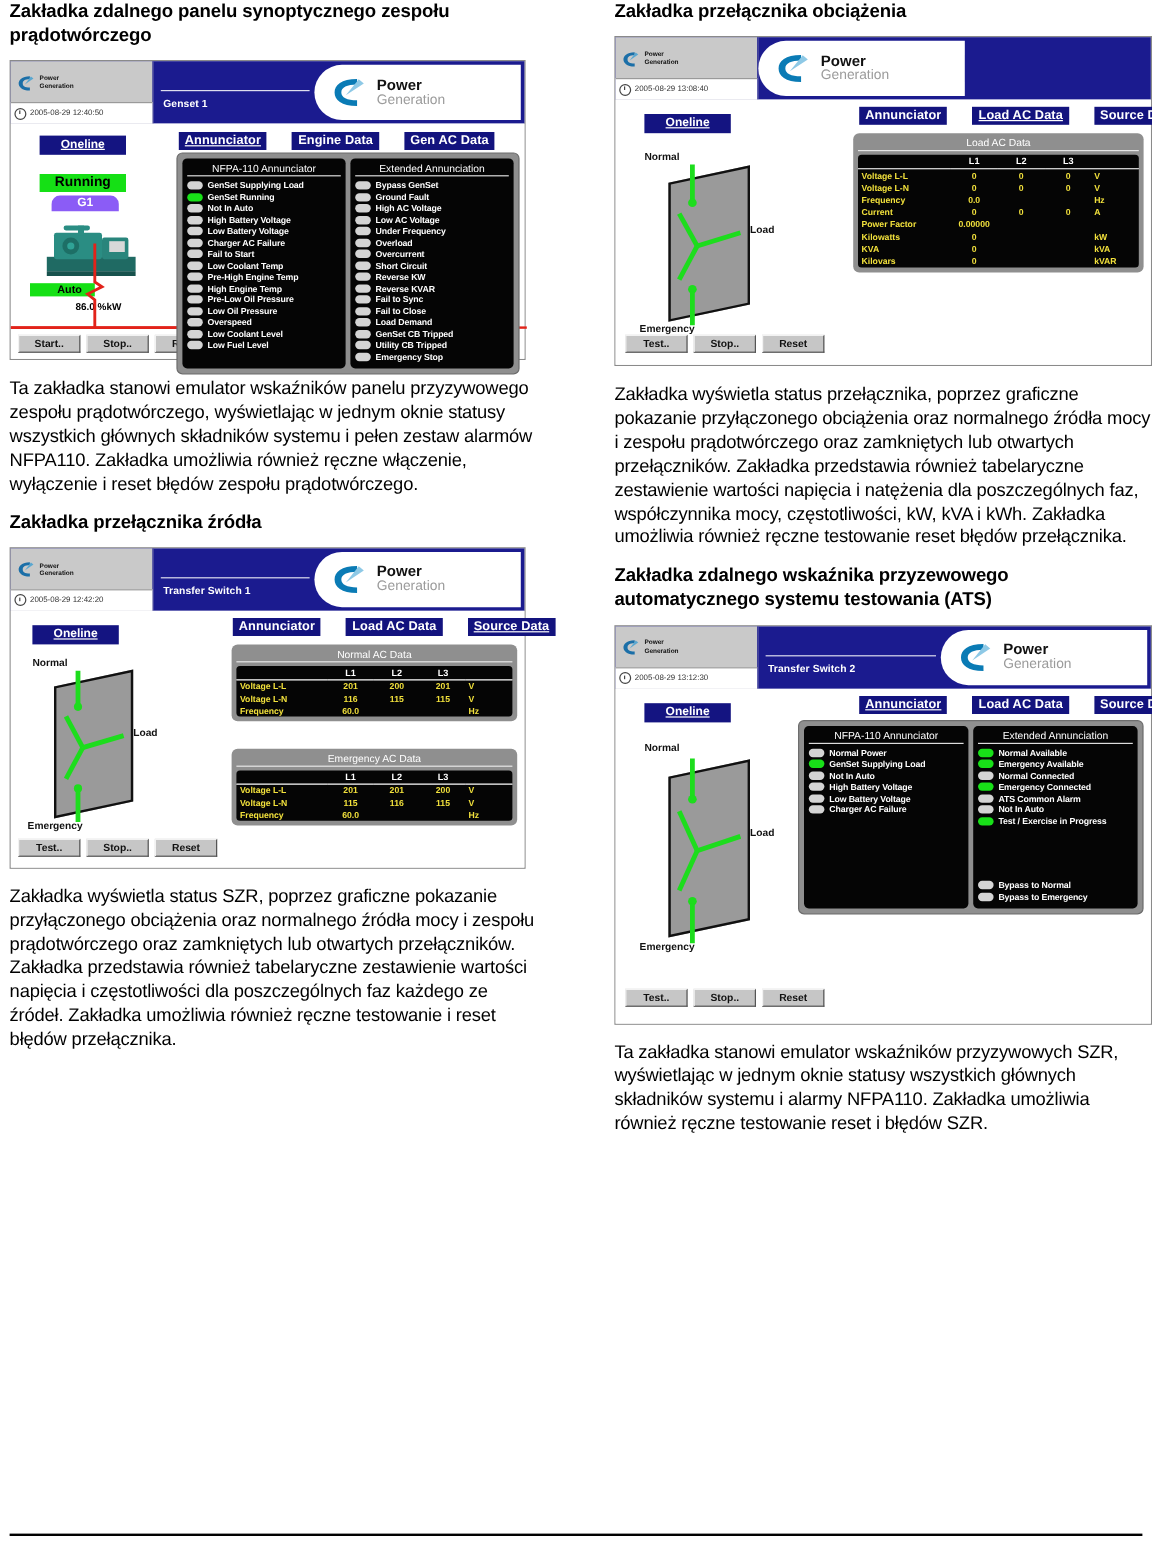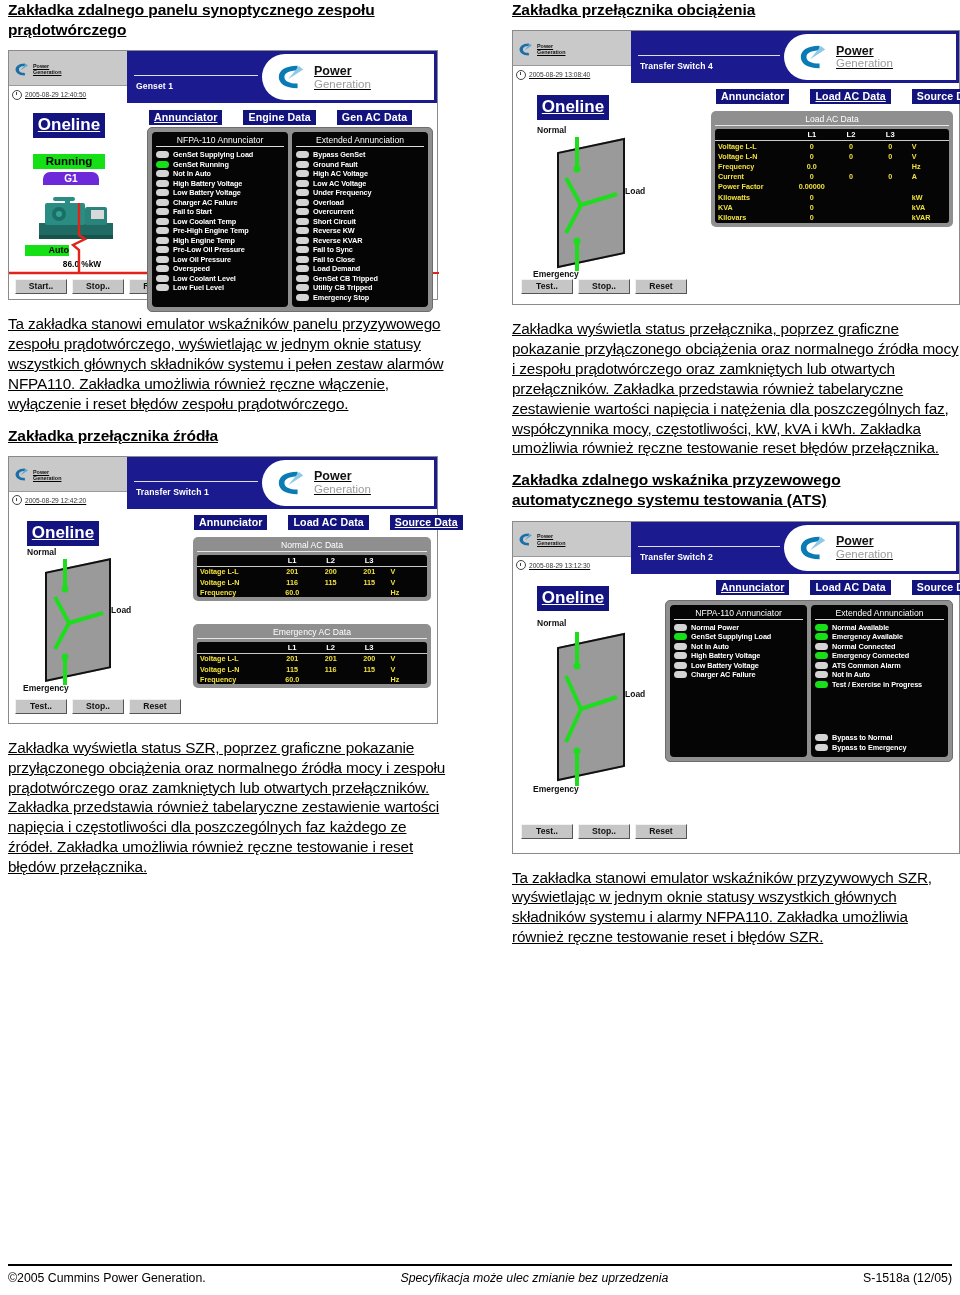--- a/index.html
+++ b/index.html
@@ -5,21 +5,21 @@
   html,body{margin:0;padding:0;}
   body{
     width:960px;height:1295px;
     background:#ffffff;
     font-family:"Liberation Sans", sans-serif;
     color:#000;
     position:relative;
     overflow:hidden;
   }
   .page{position:relative;width:960px;height:1295px;padding:0;box-sizing:border-box;}
-  .col{position:absolute;top:0;text-decoration:underline;}
+  .col{position:absolute;top:0;}
   .col-left{left:8px;width:440px;}
   .col-right{left:512px;width:448px;}
 
   h2.sec{
     font-size:15.5px;font-weight:bold;line-height:1.30;
     margin:0 0 10px 0;letter-spacing:-0.1px;
   }
   p.body{
     font-size:15.3px;line-height:1.30;margin:0 0 12px 0;
     letter-spacing:-0.15px;
@@ -81,35 +81,35 @@
   .tabrow{position:absolute;display:flex;gap:21px;}
   .tab{
     background:#13137e;color:#fff;font-size:10.6px;font-weight:bold;
     padding:1px 5px 2px 5px;white-space:nowrap;letter-spacing:.1px;
   }
   .tab u{text-decoration:underline;}
 
   
   .pane-left{position:absolute;left:0;top:0;}
   .btn-oneline{
-    background:#141481;color:#fff;font-size:17px;font-weight:bold;
+    background:#141481;color:#fff;font-size:10px;font-weight:bold;
     text-align:center;padding:2px 0 3px 0;width:72px;
     text-decoration:underline;
   }
   .lbl-running{
     background:#15e015;color:#000;font-weight:bold;font-size:11.5px;
     text-align:center;width:72px;padding:1px 0 2px 0;
   }
   .lbl-auto{
     background:#15e015;color:#000;font-weight:bold;font-size:9px;
-    text-align:right;width:42px;padding:0 0 1px 2px;
+    text-align:center;width:42px;padding:0 0 1px 12px;
   }
   .kwtxt{font-size:8.3px;font-weight:bold;margin-top:3px;}
   .genset-g1{
-    background:#6d28d9;color:#fff;font-weight:bold;font-size:10px;
+    background:#8b5cf6;color:#fff;font-weight:bold;font-size:10px;
     width:56px;text-align:center;border-radius:7px 7px 0 0;padding:1px 0;
   }
   .genset-img{width:86px;height:58px;position:relative;}
   .btnrow{display:flex;gap:5px;}
   .gbtn{
     background:#c6c6c6;border:1px solid #555;border-top-color:#f2f2f2;border-left-color:#f2f2f2;
     font-size:8.6px;font-weight:bold;color:#111;padding:1px 0 2px 0;text-align:center;width:50px;
   }
   .hr-red{background:#e2231a;height:2px;}
 
@@ -570,24 +570,20 @@
             <span class="tb-logo-txt">
               <span>Power</span><br>
               <span>Generation</span>
             </span>
           </div>
           <div class="tb-clock">
             <span class="clock-ic"></span>
             <span>2005-08-29 13:08:40</span>
           </div>
         </div>
-        <div class="tb-mid">
-          <div class="rule"></div>
-          <div class="devname">Transfer Switch 4</div>
-        </div>
         <div class="tb-brand">
           <span class="cmi-big">
             <svg viewBox="0 0 36 32" width="34" height="30">
                 <path d="M25 4 C11 4 5 9.5 5 16 C5 22.5 11 28 25 28 L25 23 C16 23 11 20.5 11 16 C11 11.5 16 9 25 9 Z" fill="#0a7bb5"></path>
                 <path d="M26.5 4.2 L31 8 L15 18.5 Z" fill="#8ec9e6"></path>
               </svg>
           </span>
           <span class="tb-brand-txt">
             <b>Power</b>
             <span>Generation</span>
@@ -849,20 +845,15 @@
           <div class="gbtn">Reset</div>
         </div>
       </div>
     </div>
 
     <p class="body">Ta zakładka stanowi emulator wskaźników przyzywowych SZR, wyświetlając w jednym oknie statusy wszystkich głównych składników systemu i alarmy NFPA110. Zakładka umożliwia również ręczne testowanie reset i błędów SZR.</p>
   </div>
 
   <div class="footer">
     <div class="ln"></div>
-    <div class="fr">
-      <span>©2005 Cummins Power Generation.</span>
-      <span class="fc">Specyfikacja może ulec zmianie bez uprzedzenia</span>
-      <span>S-1518a (12/05)</span>
-    </div>
   </div>
 
 </div>
 
 </body></html>

